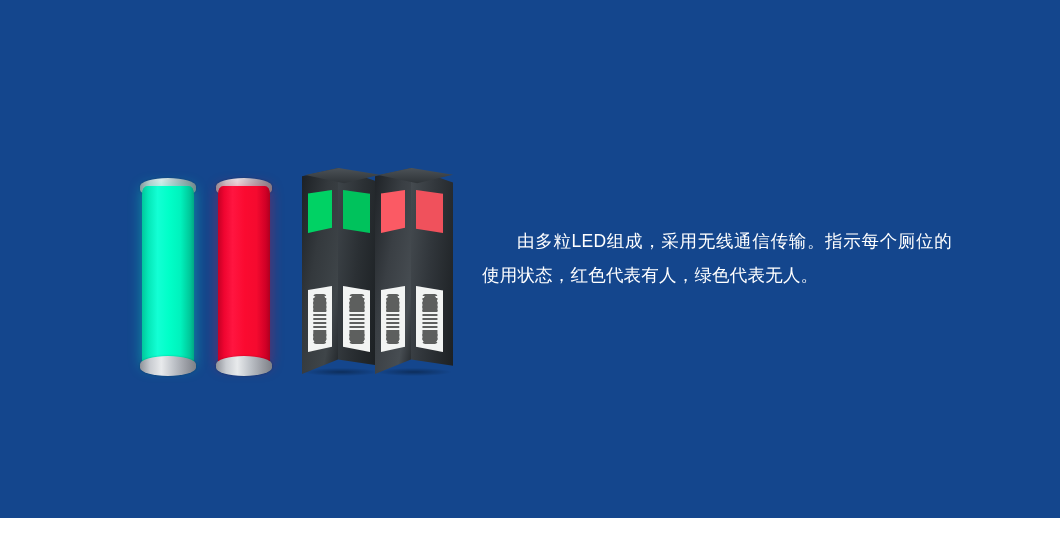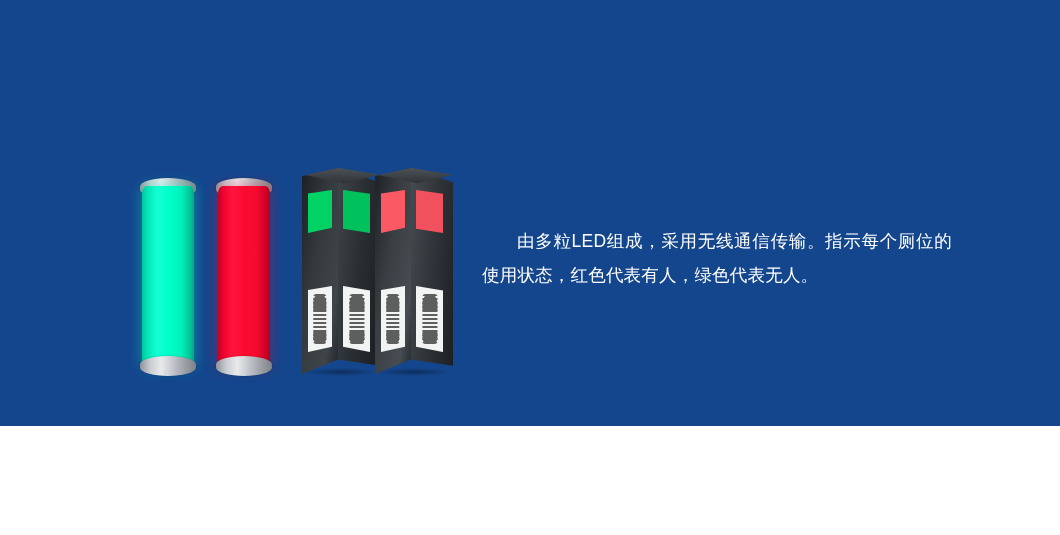--- a/index.html
+++ b/index.html
@@ -10,21 +10,21 @@
     width: 1060px;
     height: 535px;
     overflow: hidden;
     font-family: "Liberation Sans", "DejaVu Sans", sans-serif;
   }
 
   
   #slide {
     position: relative;
     width: 1060px;
-    height: 426px;
+    height: 518px;
     background: #14468d;
   }
 
   
   #product-figure {
     position: absolute;
     left: 130px;
     top: 160px;
     width: 320px;
     height: 230px;

